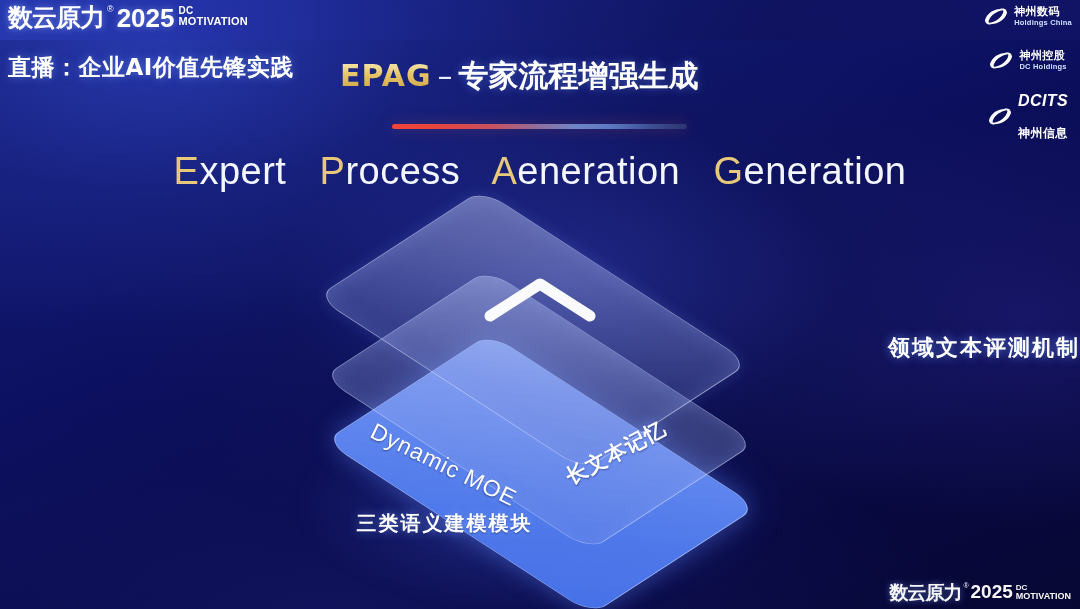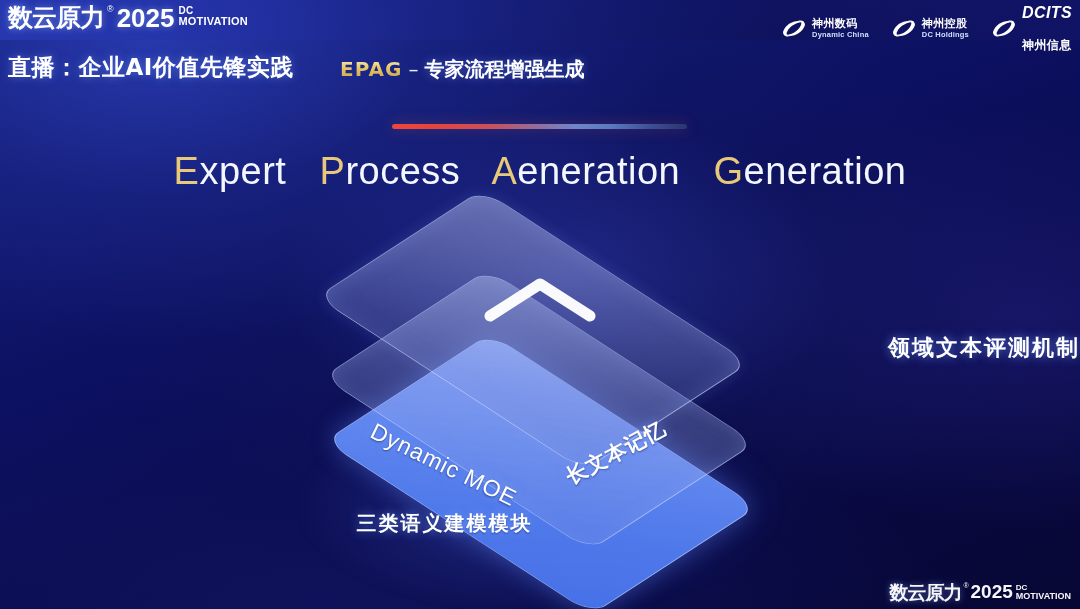--- a/index.html
+++ b/index.html
@@ -63,35 +63,35 @@
     position:absolute; left:8px; top:52px;
     font-family:"DejaVu Sans", sans-serif;
     font-size:23px; font-weight:700; color:#ffffff;
     letter-spacing:0.5px; white-space:nowrap;
     text-shadow:0 0 9px rgba(120,160,255,0.55);
   }
 
   
   .partners {
     position:absolute; right:8px; top:5px;
-    display:flex; align-items:center; gap:22px;
+    display:flex; align-items:center; gap:22px;flex-direction:column;
   }
   .partner { display:flex; align-items:center; gap:5px; }
   .swirl { width:26px; height:22px; flex:0 0 auto; }
   .partner-txt { display:flex; flex-direction:column; line-height:1; white-space:nowrap; }
   .p-cn { font-family:"DejaVu Sans", sans-serif; font-size:11px; font-weight:700; color:#fff; letter-spacing:.4px; }
   .p-en { font-size:7.5px; font-weight:700; color:#cfe0ff; letter-spacing:.2px; margin-top:2px; }
   .p-big { font-size:16px; font-weight:700; color:#fff; letter-spacing:.4px; font-family:"Liberation Sans", sans-serif;font-style:italic; }
   .p-sub { font-family:"DejaVu Sans", sans-serif; font-size:12px; font-weight:700; color:#fff; margin-top:18px; letter-spacing:.4px; }
 
   
   .headline {
     position:absolute; left:340px; top:56px;
     font-family:"DejaVu Sans", sans-serif;
-    font-size:20px; font-weight:700; white-space:nowrap;
+    font-size:30px; font-weight:700; white-space:nowrap;
   }
   .headline .epag {
     background:linear-gradient(180deg,#fdf4c9 0%,#e7c76a 45%,#c9a13e 100%);
     -webkit-background-clip:text; background-clip:text;
     -webkit-text-fill-color:transparent; color:#e0bf66;
     letter-spacing:1px;
   }
   .headline .dash { color:#e9eefc; margin:0 6px; font-weight:400; }
   .headline .cn { color:#ffffff; text-shadow:0 0 10px rgba(120,160,255,0.45); }
 
@@ -217,21 +217,21 @@
 
   <div class="partners">
 
     <div class="partner">
       <svg class="swirl" viewBox="0 0 52 44">
         <path d="M4 30 C10 12, 30 4, 46 10 C34 10, 18 16, 12 30 C9 37, 16 40, 22 36 C16 41, 4 40, 4 30 Z" fill="#ffffff"></path>
         <path d="M48 16 C42 34, 22 42, 7 36 C19 36, 34 30, 40 16 C43 9, 36 6, 30 10 C36 5, 48 6, 48 16 Z" fill="#ffffff"></path>
       </svg>
       <span class="partner-txt">
         <span class="p-cn">神州数码</span>
-        <span class="p-en">Dynamic China</span>
+        <span class="p-en">Holdings China</span>
       </span>
     </div>
 
     <div class="partner">
       <svg class="swirl" viewBox="0 0 52 44">
         <path d="M4 30 C10 12, 30 4, 46 10 C34 10, 18 16, 12 30 C9 37, 16 40, 22 36 C16 41, 4 40, 4 30 Z" fill="#ffffff"></path>
         <path d="M48 16 C42 34, 22 42, 7 36 C19 36, 34 30, 40 16 C43 9, 36 6, 30 10 C36 5, 48 6, 48 16 Z" fill="#ffffff"></path>
       </svg>
       <span class="partner-txt">
         <span class="p-cn">神州控股</span>

